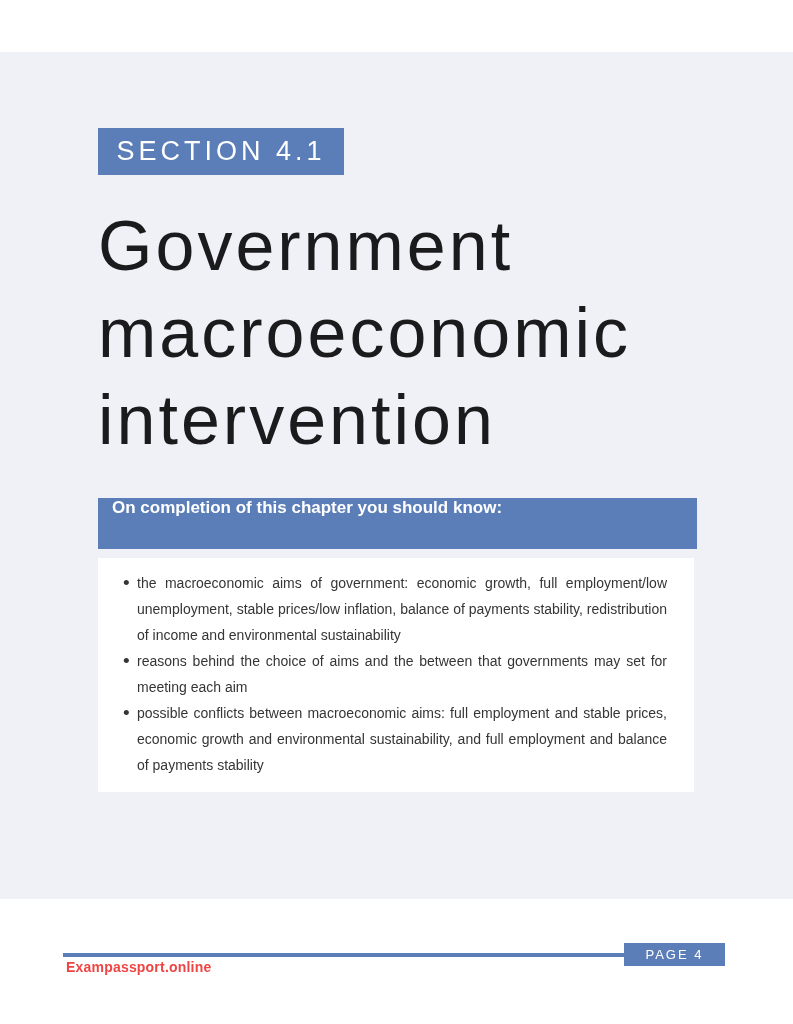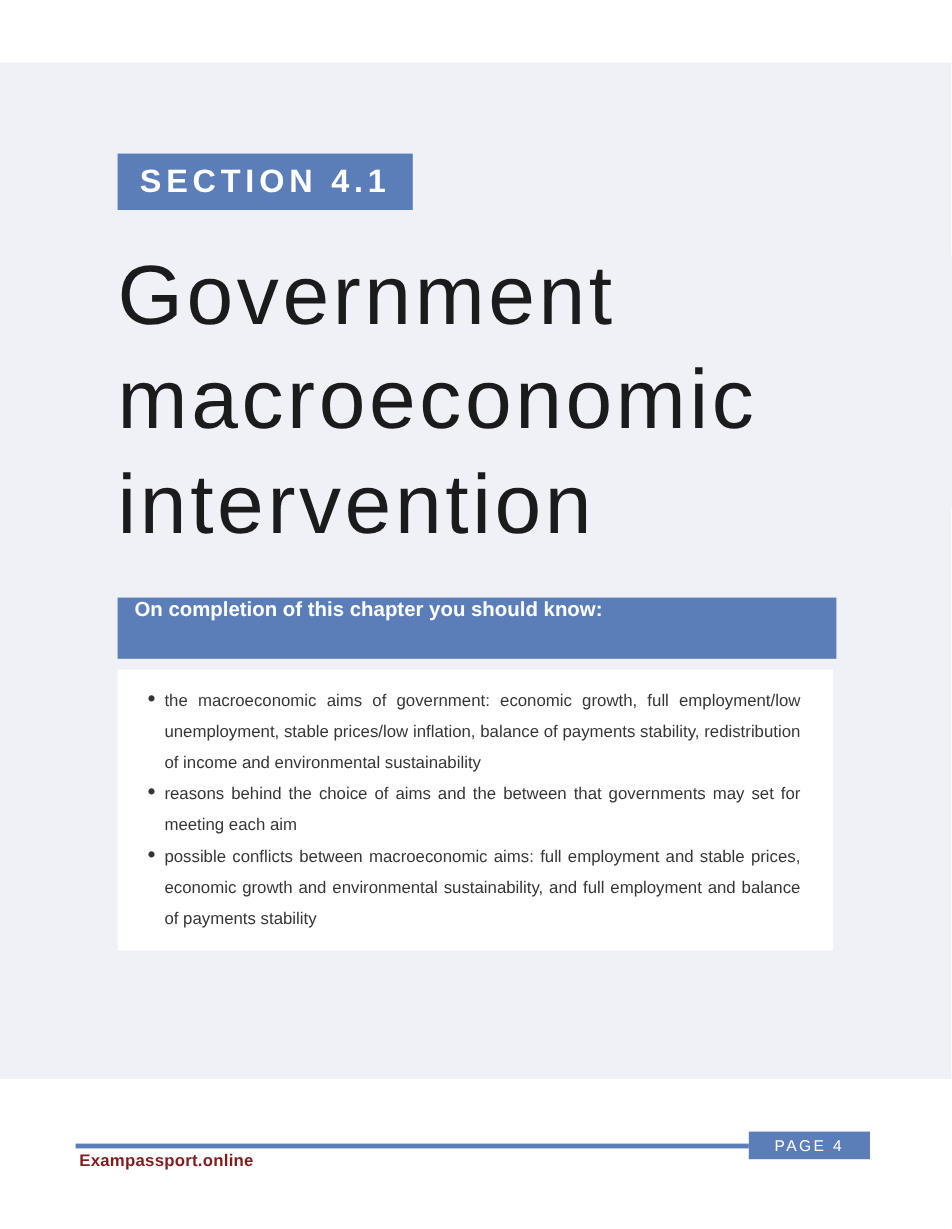--- a/index.html
+++ b/index.html
@@ -27,21 +27,21 @@
   }
   .section-badge{
     position:absolute;
     left:98px;top:128px;
     width:246px;height:47px;
     background:var(--accent-blue,#5b7eb8);
     color:#fff;
     display:flex;align-items:center;justify-content:center;
     font-size:27px;
     letter-spacing:4px;
-    font-weight:700;
+    font-weight:400;
     text-align:right;
   }
   .chapter-title{
     position:absolute;
     left:98px;top:203px;
     width:625px;
     font-size:70px;
     line-height:87px;
     letter-spacing:3px;
     color:var(--title-text,#1b1b1d);
@@ -107,21 +107,21 @@
     display:flex;align-items:center;justify-content:center;
     font-size:13px;
     letter-spacing:2px;
     font-weight:400;
   }
   .site-name{
     position:absolute;
     left:66px;top:959px;
     font-size:14px;
     font-weight:700;
-    color:#7f1d1d;
+    color:#ef4444;
     letter-spacing:0.2px;
   }
 </style>
 </head>
 <body>
 
 <div class="page">
 
   <div class="band"></div>
 

